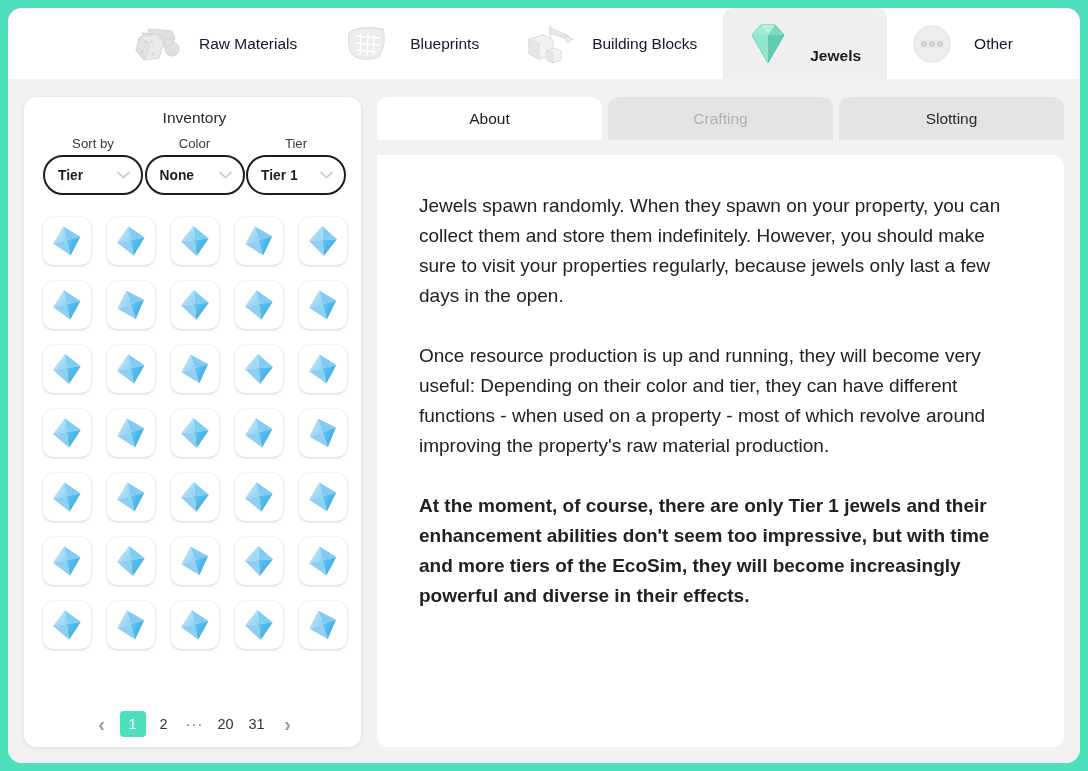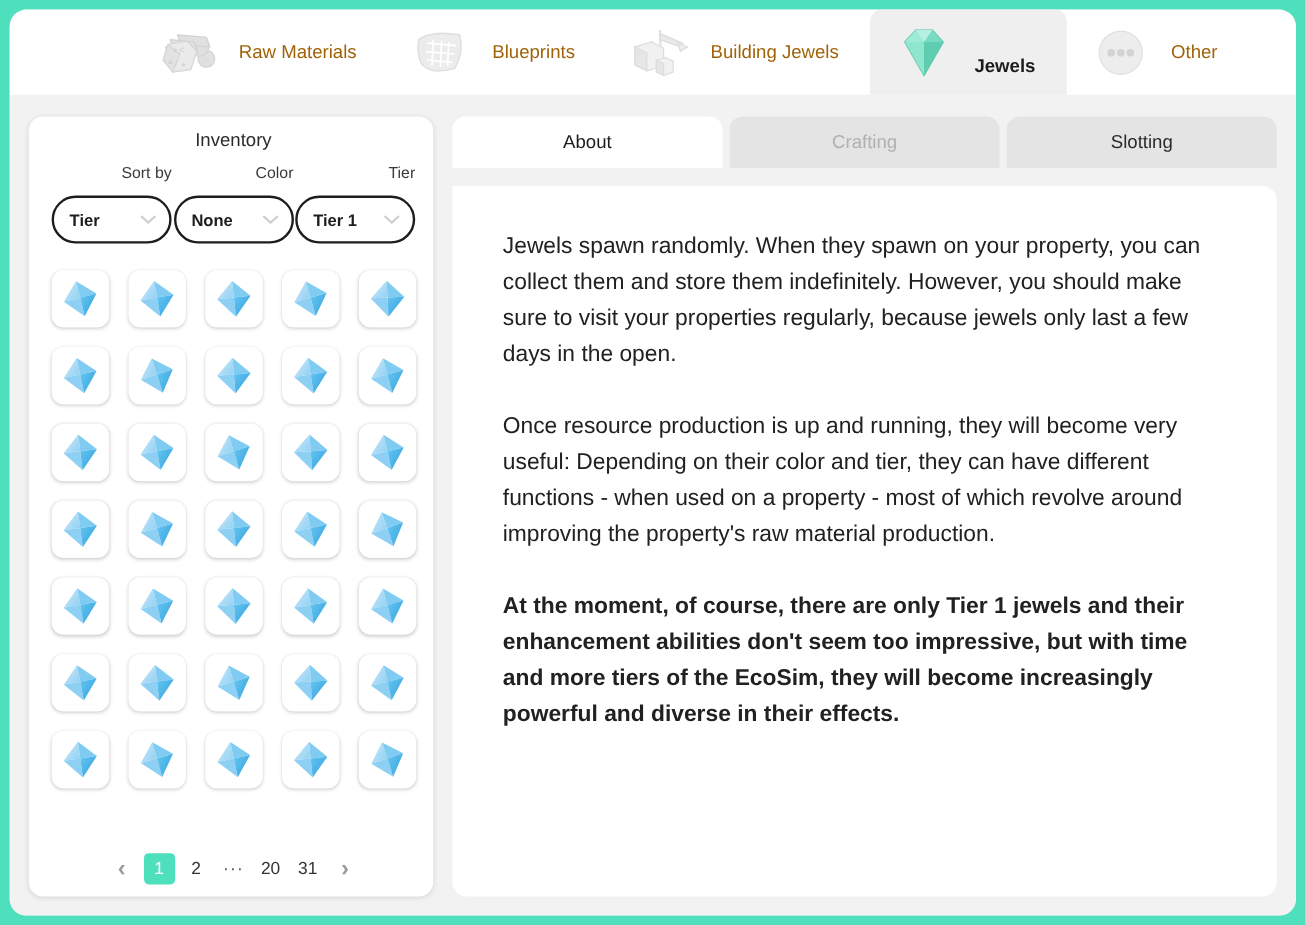--- a/index.html
+++ b/index.html
@@ -45,21 +45,21 @@
     cursor: pointer;
     position: relative;
   }
   .nav-tab.active {
     background: #efefef;
     border-top-left-radius: 10px;
     border-top-right-radius: 10px;
   }
   .nav-label {
     font-size: 15.5px;
-    color: #a16207;
+    color: #0f172a;
     white-space: nowrap;
   }
   .nav-tab.active .nav-label { font-weight: bold; color: #1c1c1c; margin-top: 25px; }
   .nav-icon { width: 58px; height: 54px; flex: 0 0 58px; }
 
   
   #body-area {
     flex: 1 1 auto;
     background: #f2f2f2;
     display: flex;
@@ -86,24 +86,24 @@
     padding-bottom: 9px;
   }
   #filters {
     display: flex;
     justify-content: space-between;
     padding: 0 15px;
   }
   .filter { width: 100px; }
   .filter-label {
     display: block;
-    text-align: right;
+    text-align: center;
     font-size: 13.2px;
     color: #3a3a3a;
-    margin-bottom: 12px;
+    margin-bottom: 4px;
   }
   .select {
     height: 40px;
     border: 2px solid #1d1d1d;
     border-radius: 20px;
     display: flex;
     align-items: center;
     justify-content: space-between;
     padding: 0 11px 0 13px;
     cursor: pointer;
@@ -256,21 +256,21 @@
         <span class="nav-icon"><svg viewBox="0 0 58 54">
          <path d="M28 8 L30 8 L31 42 L29 42 Z" fill="#e3e3e3"></path>
          <path d="M29 11 L48 19 L48 23 L29 16 Z" fill="#e8e8e8" stroke="#dcdcdc"></path>
          <path d="M44 19 L52 22 L46 26 Z" fill="#ededed" stroke="#dcdcdc"></path>
          <path d="M22 17 L22 22" stroke="#d8d8d8" stroke-width="1.2"></path>
          <path d="M8 22 L22 18 L32 23 L32 38 L18 42 L8 37 Z" fill="#f1f1f1" stroke="#dddddd"></path>
          <path d="M8 22 L18 27 L18 42 L8 37 Z" fill="#e6e6e6" stroke="#dddddd"></path>
          <path d="M26 33 L34 31 L40 34 L40 43 L32 46 L26 43 Z" fill="#f1f1f1" stroke="#dddddd"></path>
          <path d="M26 33 L32 36 L32 46 L26 43 Z" fill="#e6e6e6" stroke="#dddddd"></path>
        </svg></span>
-                 <span class="nav-label">Building Jewels</span>
+                 <span class="nav-label">Building Blocks</span>
       </div>
       <div class="nav-tab active">
         <span class="nav-icon"><svg viewBox="0 0 58 54">
          <path d="M13 18 L22 8 L36 8 L45 18 L29 46 Z" fill="#6fd9bf" stroke="#4dbfa4" stroke-width="1"></path>
          <path d="M13 18 L29 46 L29 18 Z" fill="#8fe6cf"></path>
          <path d="M29 18 L29 46 L45 18 Z" fill="#5ecdb2"></path>
          <path d="M22 8 L29 18 L13 18 Z" fill="#9eead6"></path>
          <path d="M36 8 L45 18 L29 18 Z" fill="#79dcc2"></path>
          <path d="M22 8 L36 8 L29 18 Z" fill="#b6f0e0"></path>
        </svg></span>

